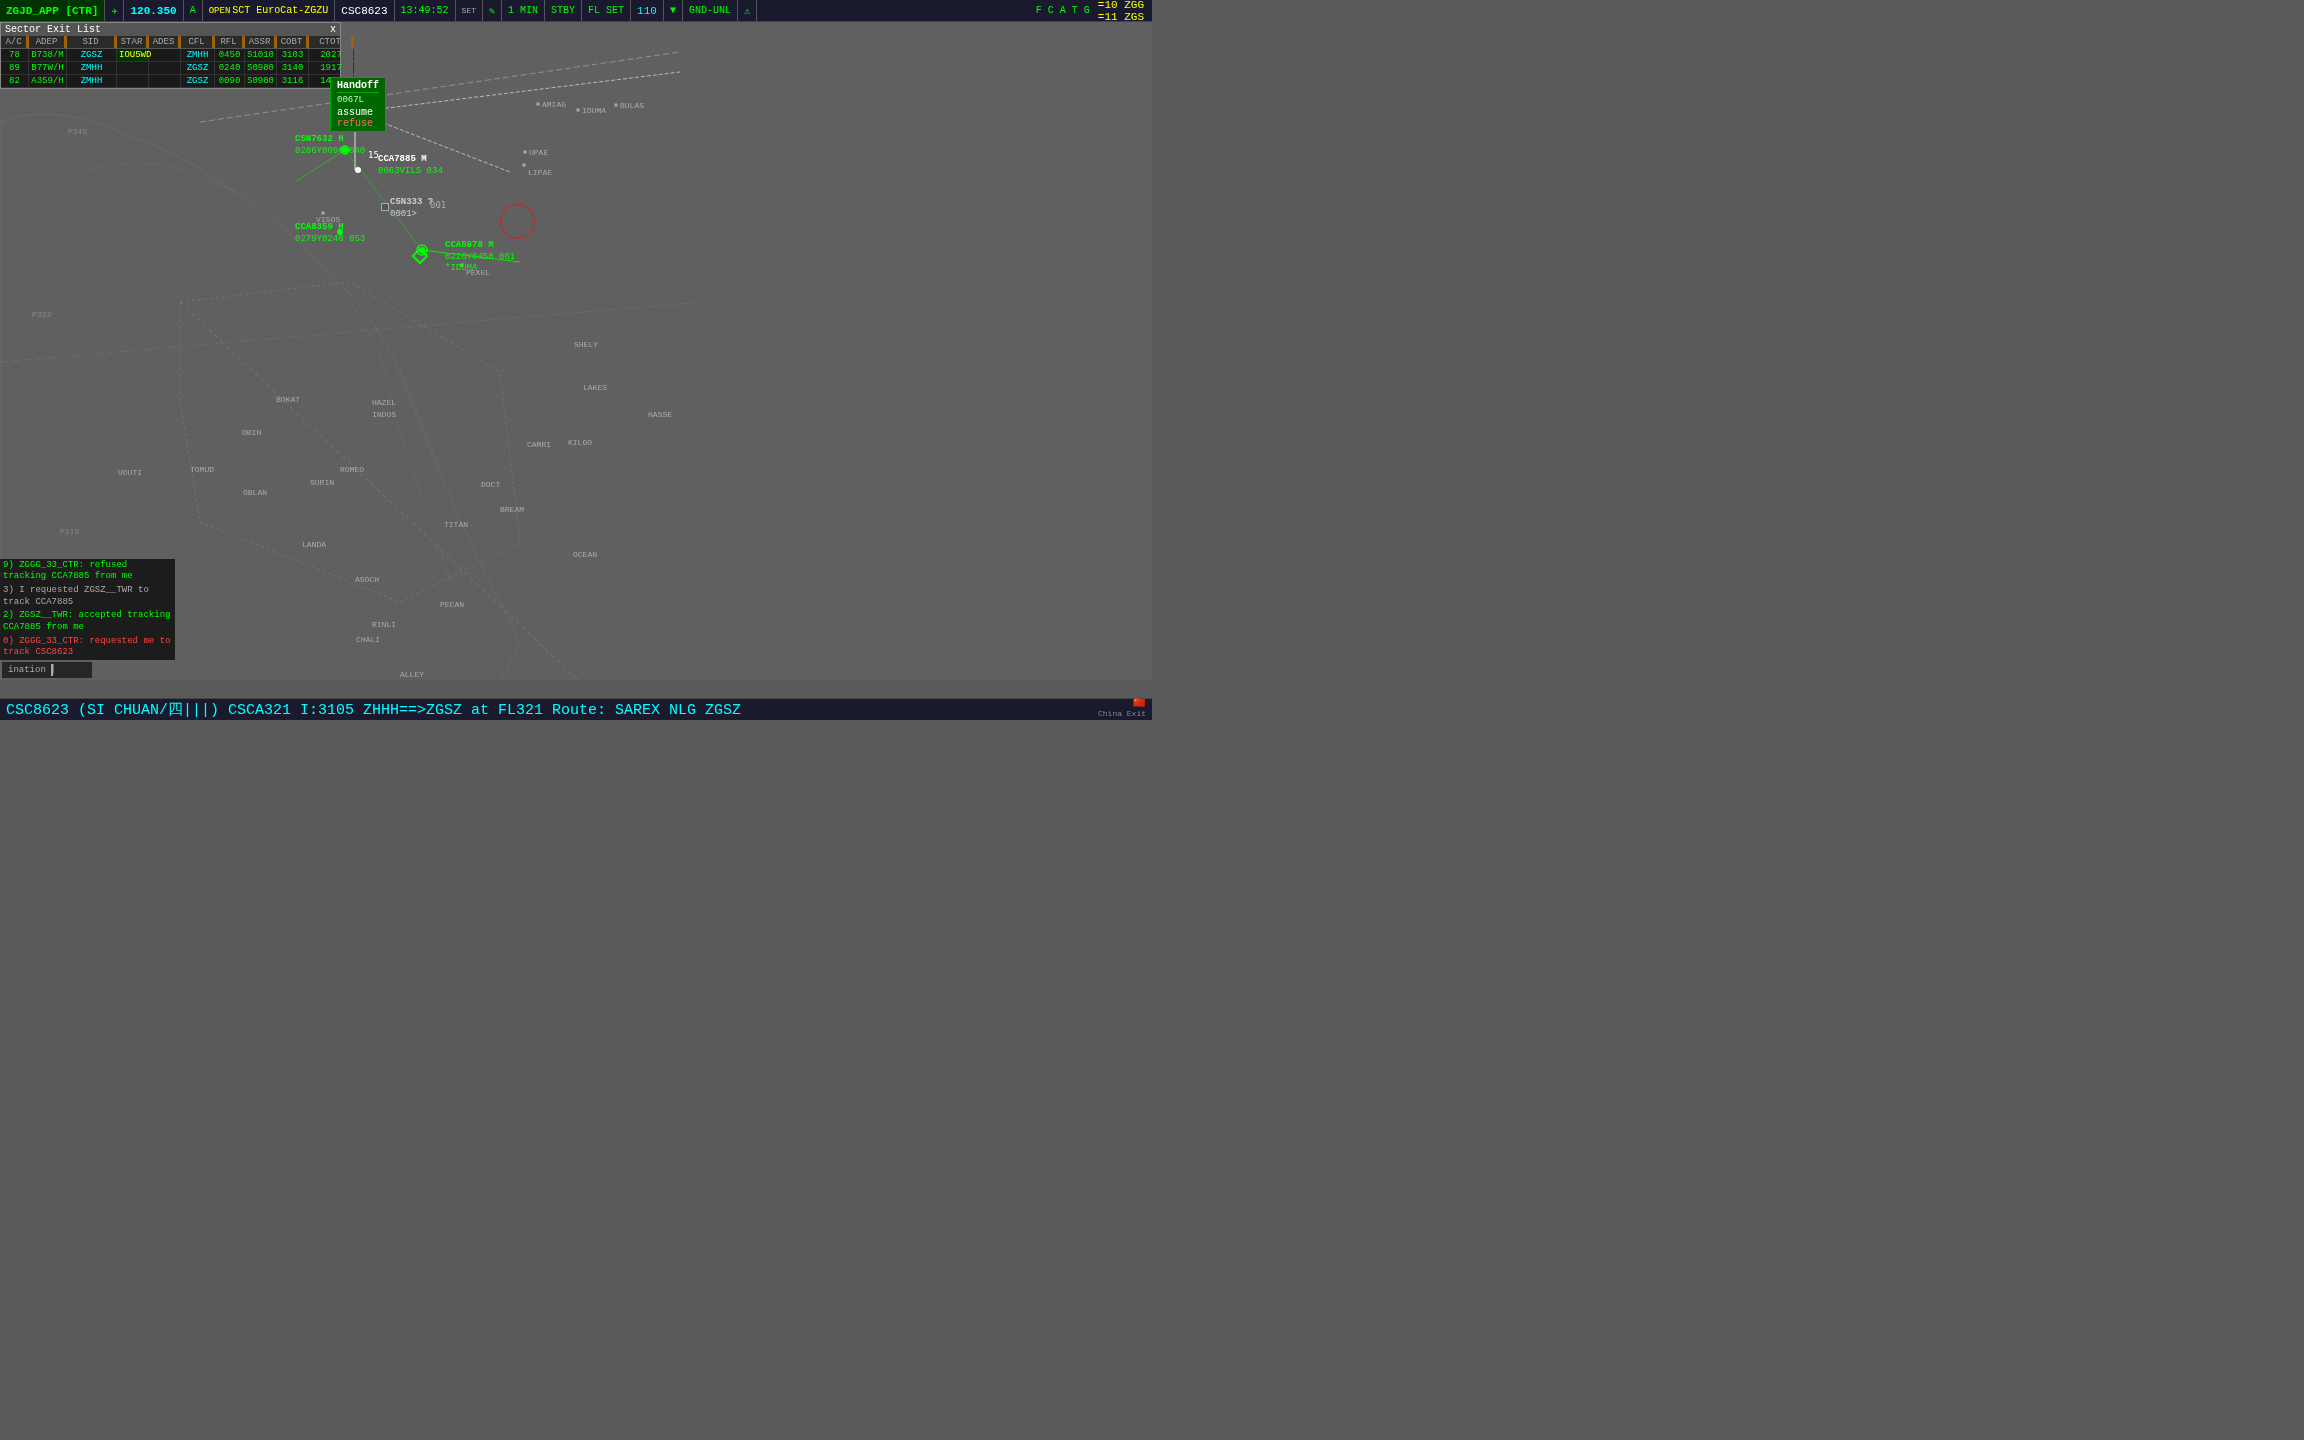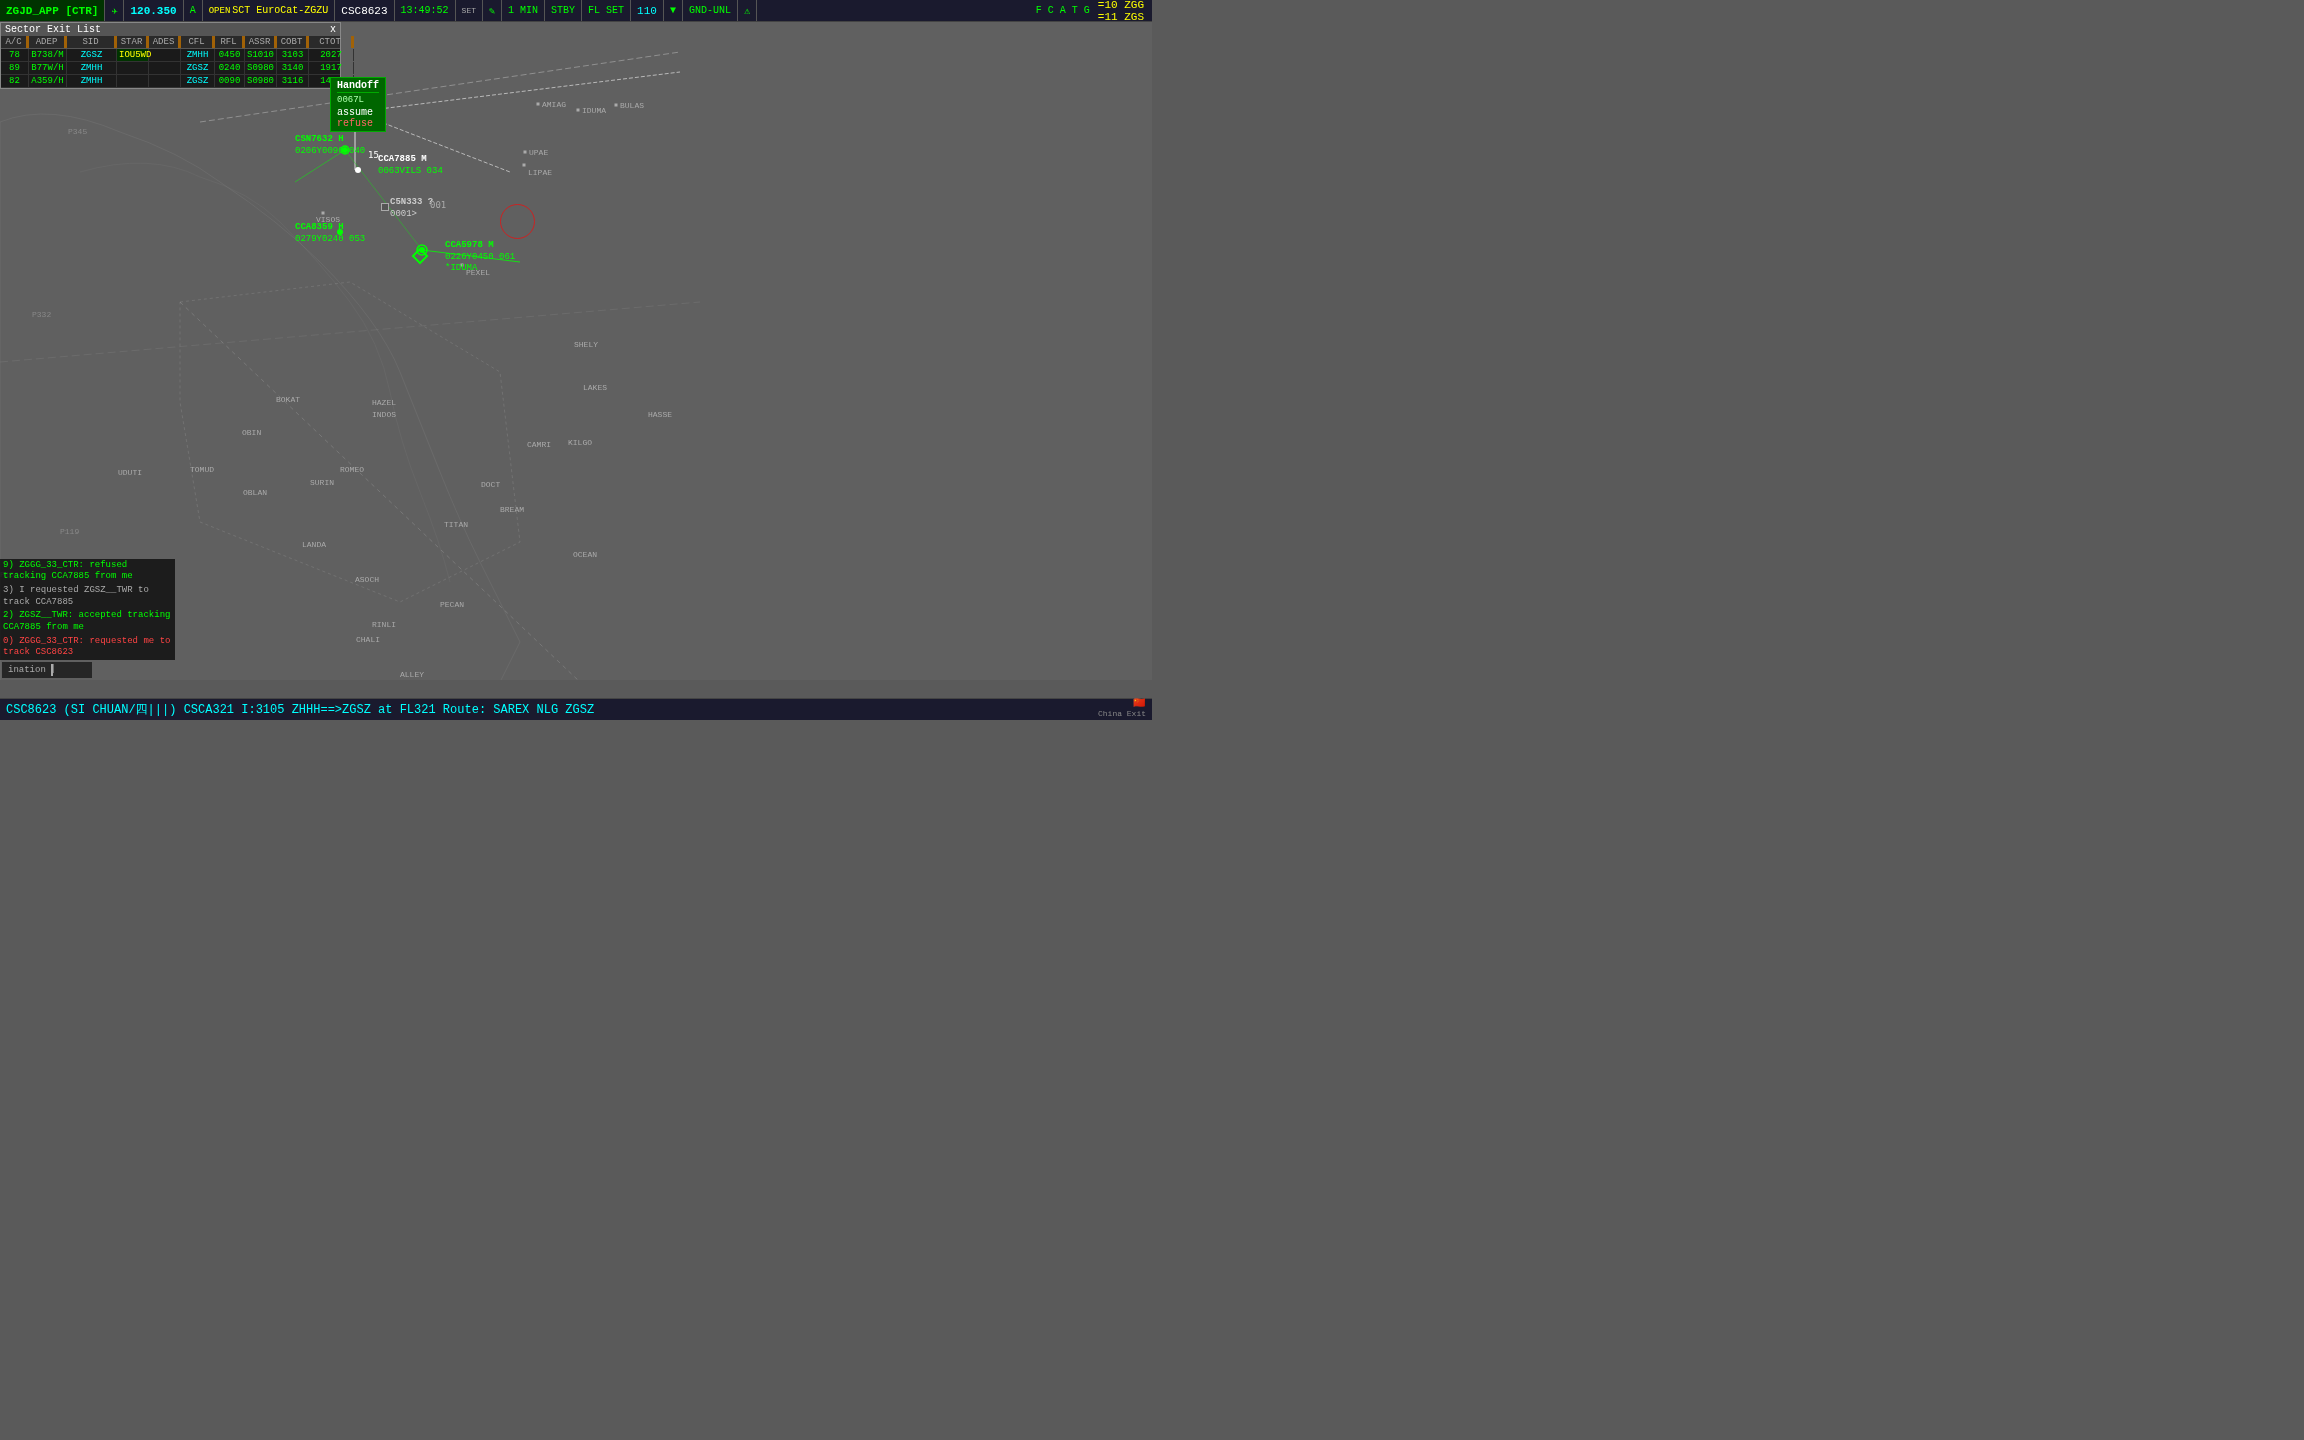--- a/index.html
+++ b/index.html
@@ -242,21 +242,21 @@
       display: flex;
       align-items: center;
       font-size: 9px;
       color: #cccccc;
       padding: 0 6px;
       z-index: 100;
     }
 
     #bottom-bar .flight-info {
       color: #00ffff;
-      font-size: 12px;
+      font-size: 15px;
     }
 
     
     #message-log {
       position: absolute;
       bottom: 22px;
       left: 0;
       width: 175px;
       background: rgba(0,0,0,0.7);
       z-index: 40;

